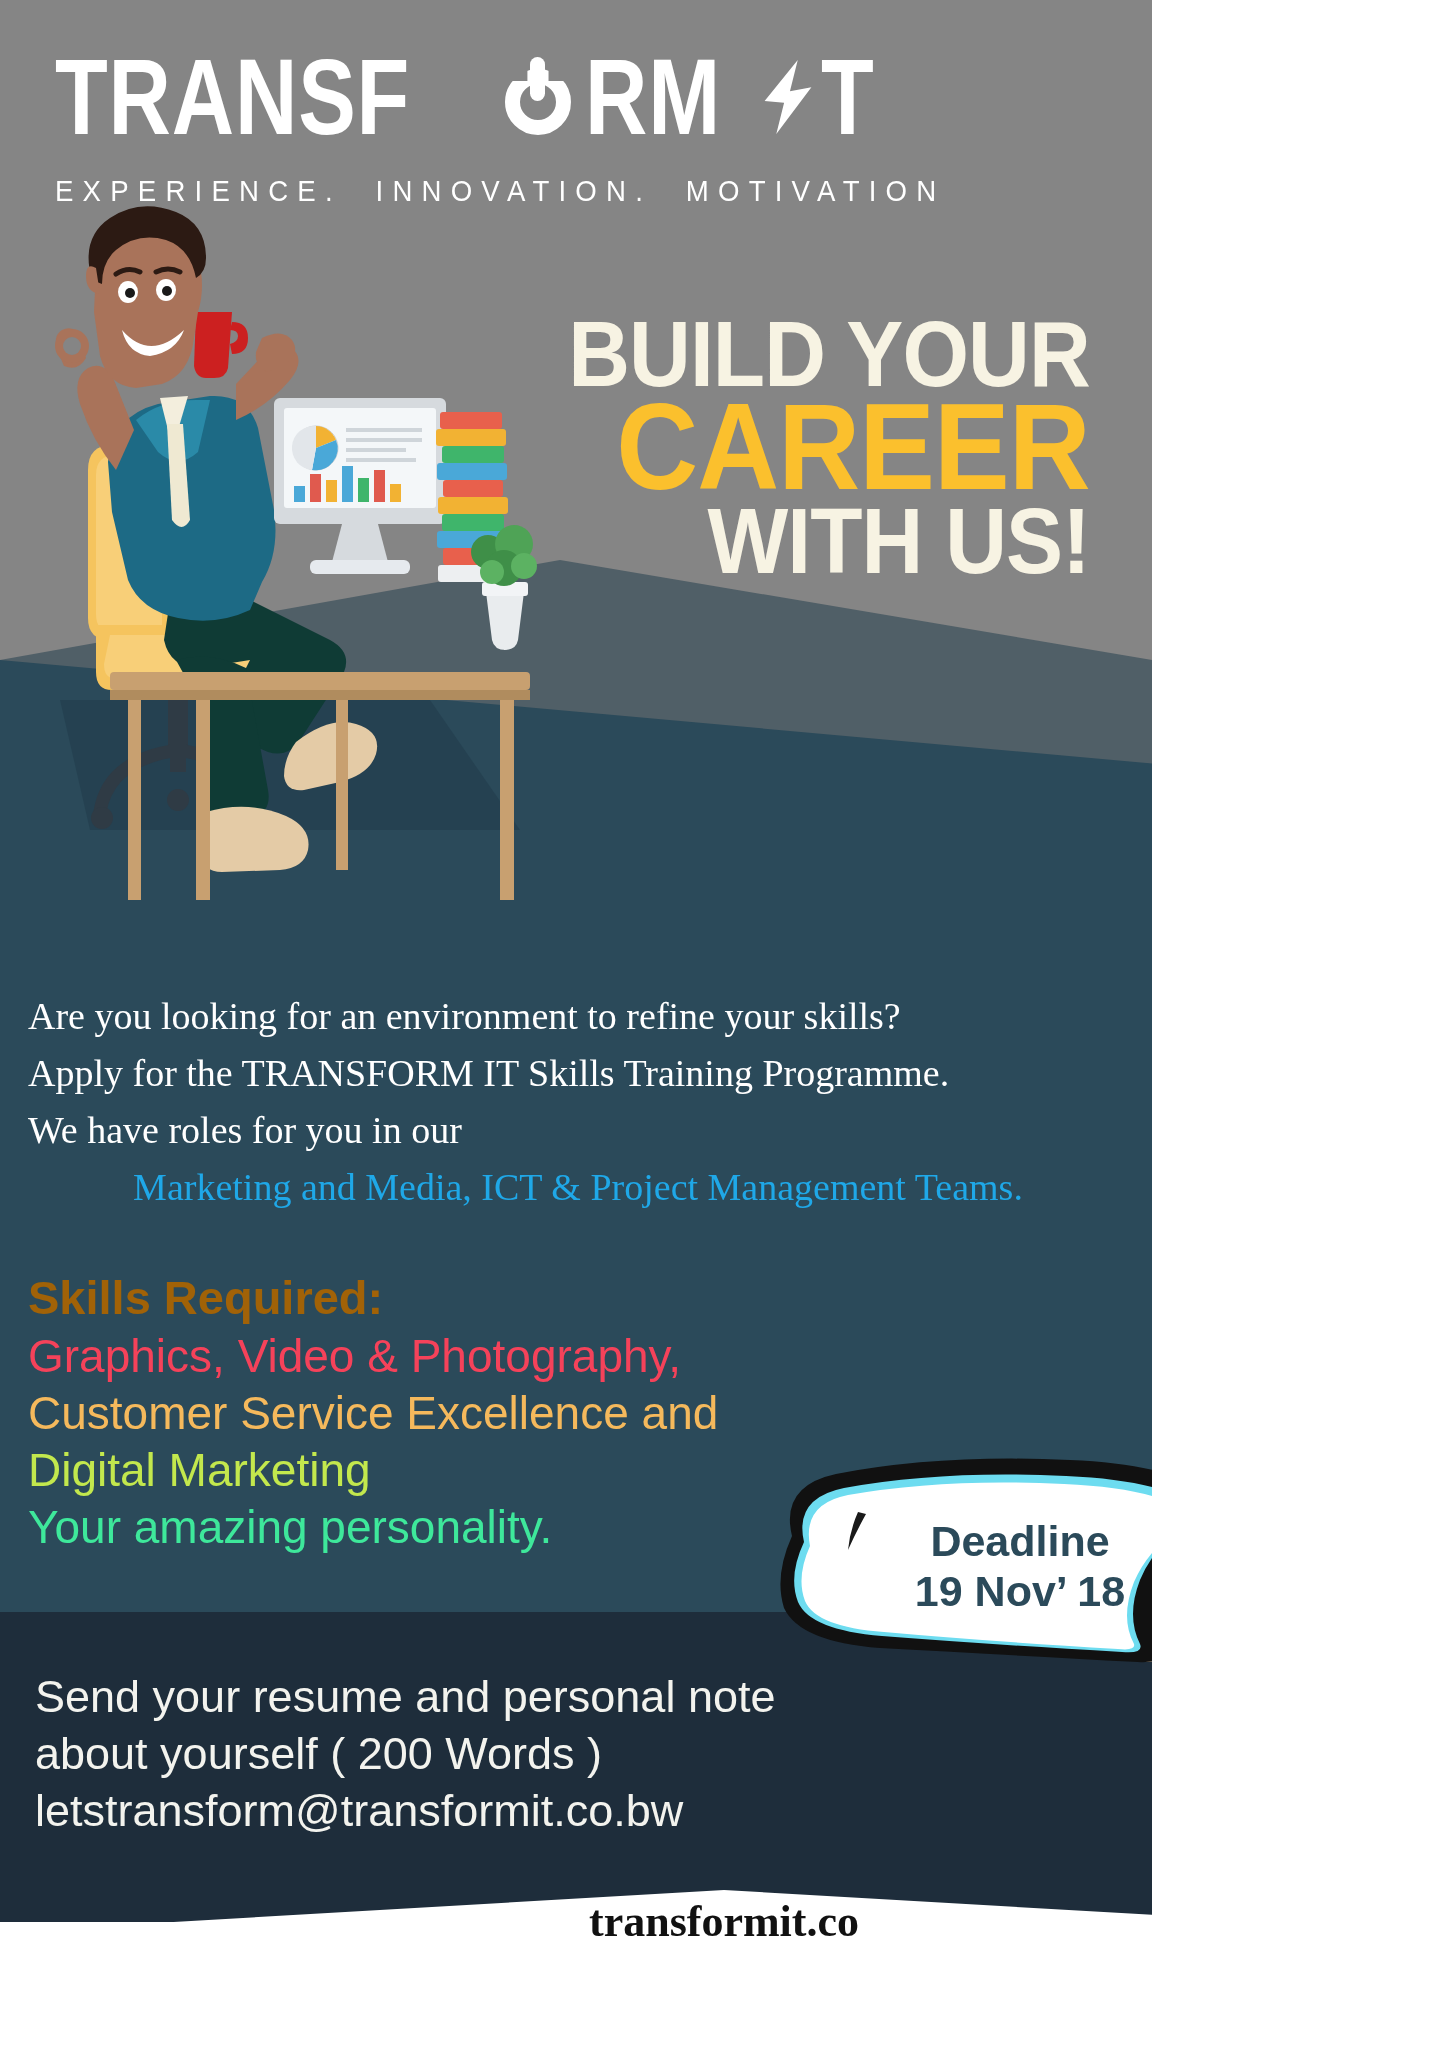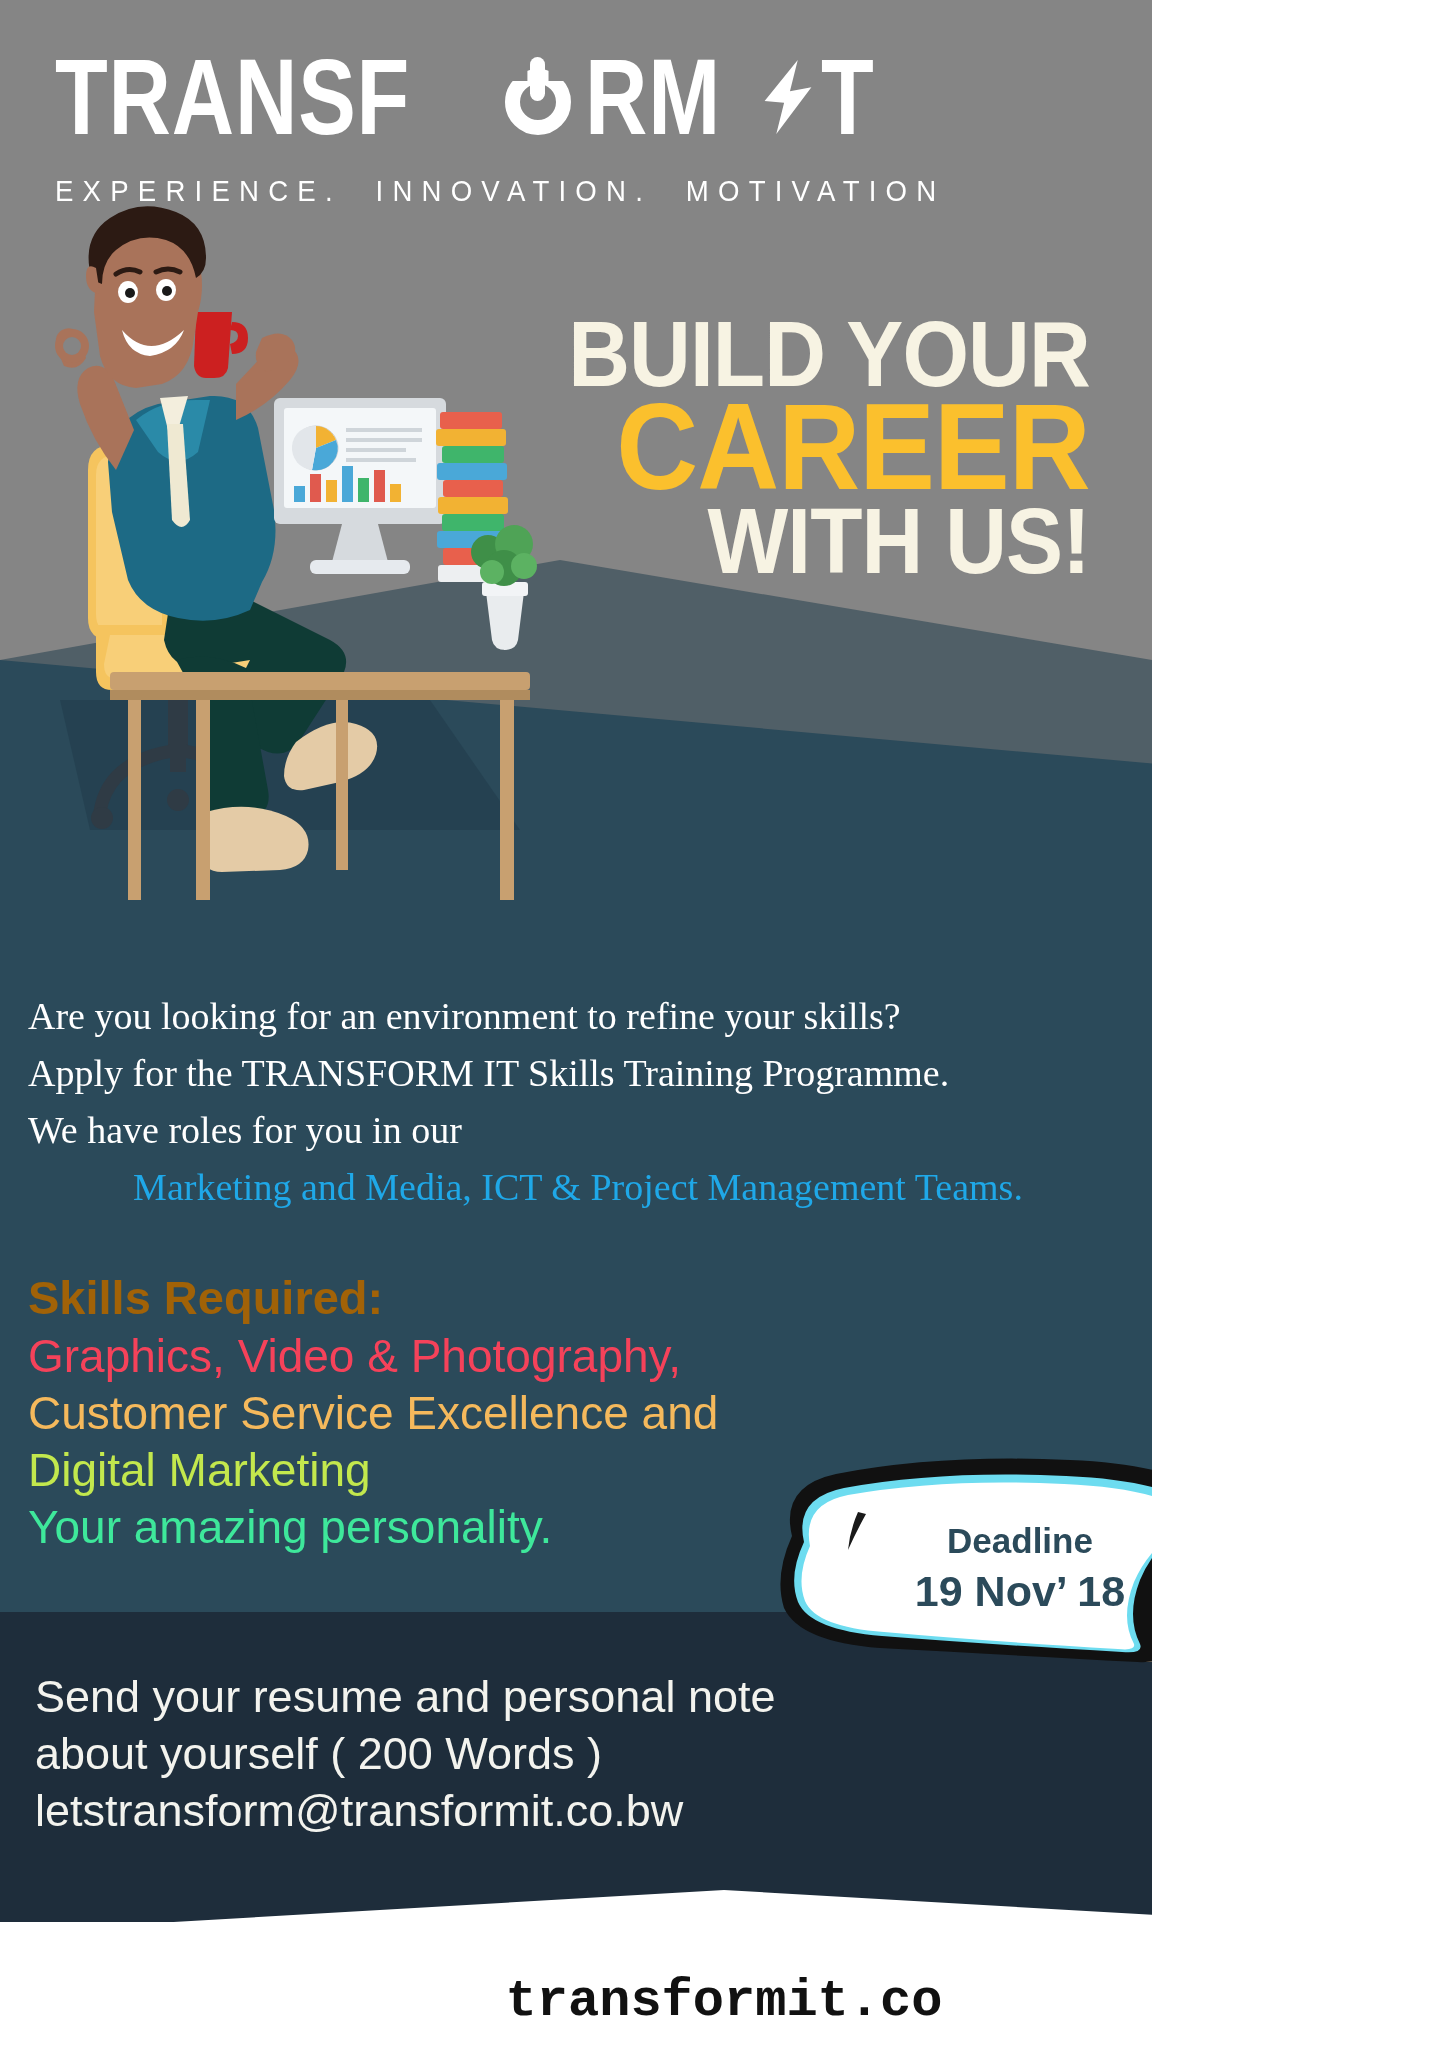--- a/index.html
+++ b/index.html
@@ -185,25 +185,25 @@
   .ct-line {
     font-family: "Liberation Sans Narrow", "Liberation Sans", sans-serif;
     font-size: 45px;
     line-height: 57px;
     color: #f3f3ee;
     white-space: pre;
   }
 
   .footer-url {
     position: absolute;
-    left: 0; top: 1972px;
+    left: 0; top: 1896px;
     width: 1448px;
     text-align: center;
-    font-family: Liberation Mono, monospace;
-    font-size: 52px;
+    font-family: Liberation Serif, serif;
+    font-size: 44px;
     font-weight: bold;
     color: #111111;
     z-index: 40;
   }
 
   
   .bubble {
     position: absolute;
     left: 740px; top: 1438px;
     width: 490px; height: 250px;
@@ -212,21 +212,21 @@
   .bubble svg { display: block; }
   .bubble-text {
     position: absolute;
     left: 130px; top: 78px;
     width: 300px;
     text-align: center;
     font-family: "Liberation Sans", sans-serif;
     font-weight: bold;
     color: #2b4a5a;
   }
-  .bt1 { font-size: 35px; line-height: 50px; }
+  .bt1 { font-size: 43px; line-height: 50px; }
   .bt2 { font-size: 43px; line-height: 50px; }
 
   
   .scene { position: absolute; left: 0; top: 0; z-index: 20; }
 </style>
 </head>
 <body>
 
 <div id="poster">
 

